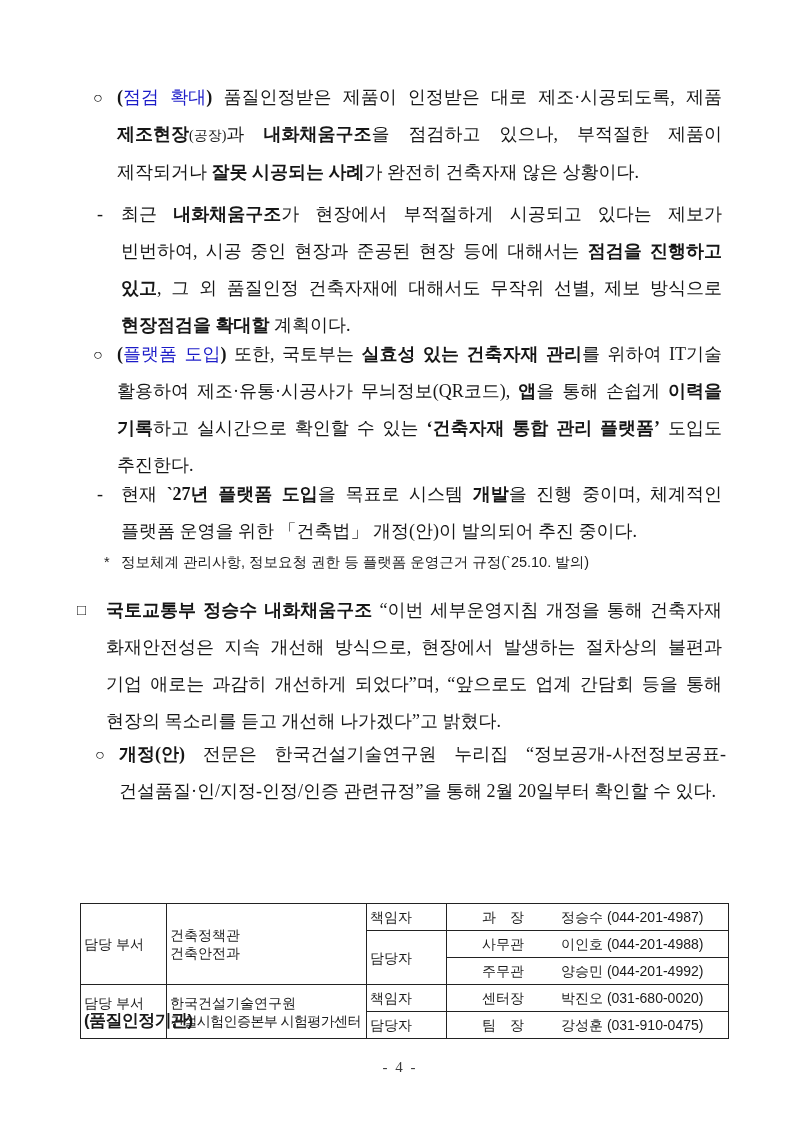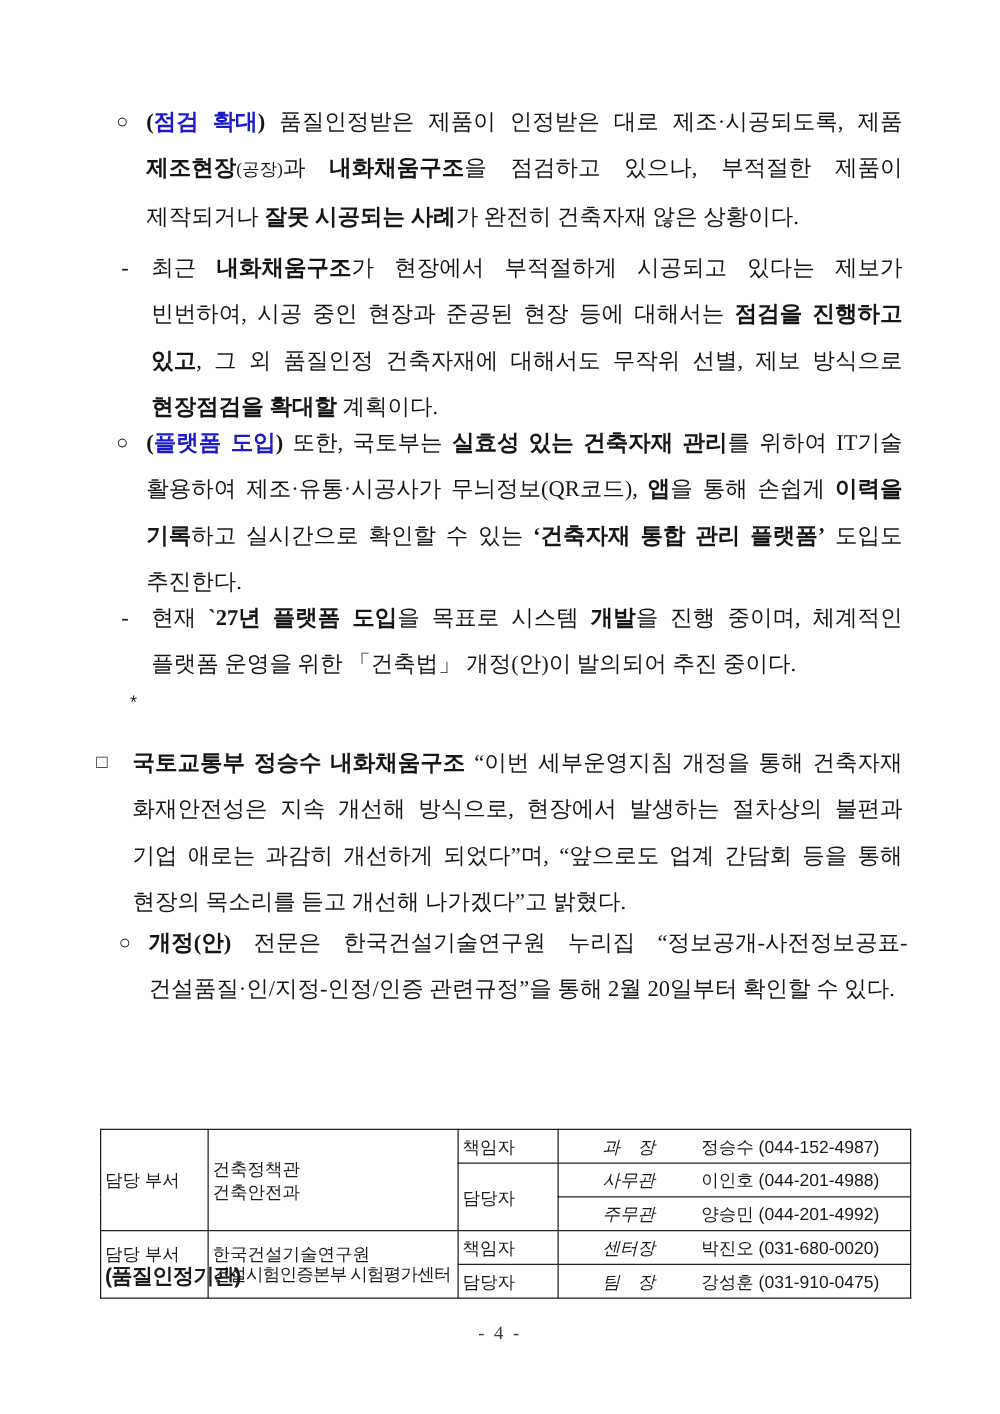--- a/index.html
+++ b/index.html
@@ -19,21 +19,21 @@
     line-height: 37px;
     font-size: 18px;
     word-break: keep-all;
   }
   .para .marker {
     position: absolute;
     left: 0;
     top: 0;
   }
   .b { font-weight: bold; }
-  .blue { color: var(--accent, #1b1bc8); font-weight: bold; }
+  .blue { color: var(--accent, #1b1bc8); font-weight: normal; }
   .sm { font-size: 14px; }
   .marker-circle { font-size: 16px; }
   .marker-square { font-size: 15px; }
 
   #p1 { top: 79px;  left: 93px;  right: 78px; padding-left: 24px; }
   #p2 { top: 196px; left: 97px;  right: 78px; padding-left: 24px; }
   #p3 { top: 336px; left: 93px;  right: 78px; padding-left: 24px; }
   #p4 { top: 476px; left: 97px;  right: 78px; padding-left: 24px; }
   #fn { top: 551px; left: 104px; right: 80px; padding-left: 17px;
         font-family: "Liberation Sans", "DejaVu Sans", sans-serif;
@@ -53,23 +53,23 @@
     color: #1a1a1a;
   }
   .contact-table td {
     border: 1.5px solid #222222;
     height: 27px;
     padding: 1px 3px;
     vertical-align: middle;
     line-height: 18px;
   }
   .contact-table td.c4 { text-align: left; padding-left: 10px; }
-  .jt { display: inline-block; width: 92px; text-align: center; font-style: italic; }
+  .jt { display: inline-block; width: 92px; text-align: center; }
   .jc { margin-left: 12px; }
-  .tight { letter-spacing: -0.6px; white-space: nowrap; font-family: Liberation Serif, serif; }
+  .tight { letter-spacing: -0.6px; white-space: nowrap; }
   .tiny  { font-size: 17px; letter-spacing: -0.6px; white-space: nowrap; font-weight: bold; }
 
   .pageno {
     position: absolute;
     top: 1059px;
     left: 0;
     width: 100%;
     text-align: center;
     font-size: 15px;
     color: #3a3a3a;
@@ -91,21 +91,21 @@
 
   <div class="para" id="p3">
     <span class="marker marker-circle">○</span><span class="b">(</span><span class="blue">플랫폼 도입</span><span class="b">) </span><span>또한, 국토부는 </span><span class="b">실효성 있는 건축자재 관리</span><span>를 위하여 IT기술 활용하여 제조·유통·시공사가 무늬정보(QR코드), </span><span class="b">앱</span><span>을 통해 손쉽게 </span><span class="b">이력을 기록</span><span>하고 실시간으로 확인할 수 있는 </span><span class="b">‘건축자재 통합 관리 플랫폼’</span><span> 도입도 추진한다.</span>
   </div>
 
   <div class="para" id="p4">
     <span class="marker">-</span><span>현재 </span><span class="b">`27년 플랫폼 도입</span><span>을 목표로 시스템 </span><span class="b">개발</span><span>을 진행 중이며, 체계적인 플랫폼 운영을 위한 「건축법」 개정(안)이 발의되어 추진 중이다.</span>
   </div>
 
   <div class="para" id="fn">
-    <span class="marker">*</span>
+    <span class="marker">*</span><span>정보체계 관리사항, 정보요청 권한 등 플랫폼 운영근거 규정(`25.10. 발의)</span>
   </div>
 
   <div class="para" id="p5">
     <span class="marker marker-square">□</span><span class="b">국토교통부 정승수 내화채움구조</span><span> “이번 세부운영지침 개정을 통해 건축자재 화재안전성은 지속 개선해 방식으로, 현장에서 발생하는 절차상의 불편과 기업 애로는 과감히 개선하게 되었다”며, “앞으로도 업계 간담회 등을 통해 현장의 목소리를 듣고 개선해 나가겠다”고 밝혔다.</span>
   </div>
 
   <div class="para" id="p6">
     <span class="marker marker-circle">○</span><span class="b">개정(안)</span><span> 전문은 한국건설기술연구원 누리집 “정보공개-사전정보공표​-건설품질·인/지정-인정/인증 관련규정”을 통해 2월 20일부터 확인할 수 있다.</span>
   </div>
 
@@ -118,21 +118,21 @@
     </colgroup>
     <tbody>
         <tr>
       <td rowspan="3">담당 부서</td>
       <td rowspan="3">
         <div>건축정책관</div>
         <div>건축안전과</div>
       </td>
       <td>책임자</td>
       <td class="c4">
-        <span class="jt">과　장</span><span class="jc">정승수 (044-152-4987)</span>
+        <span class="jt">과　장</span><span class="jc">정승수 (044-201-4987)</span>
       </td>
     </tr>
     <tr>
       <td rowspan="2">담당자</td>
       <td class="c4">
         <span class="jt">사무관</span><span class="jc">이인호 (044-201-4988)</span>
       </td>
     </tr>
     <tr>
       <td class="c4">

